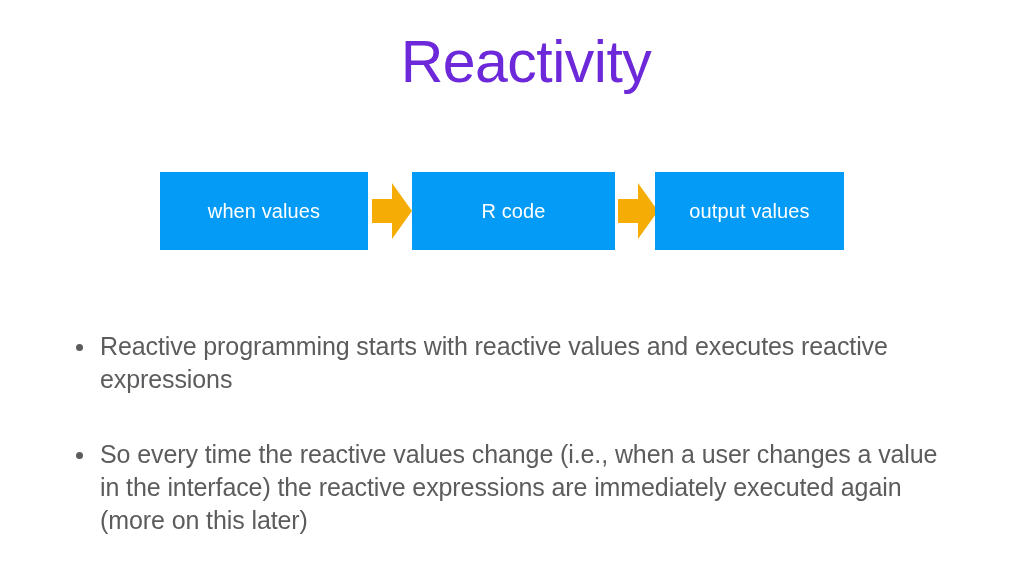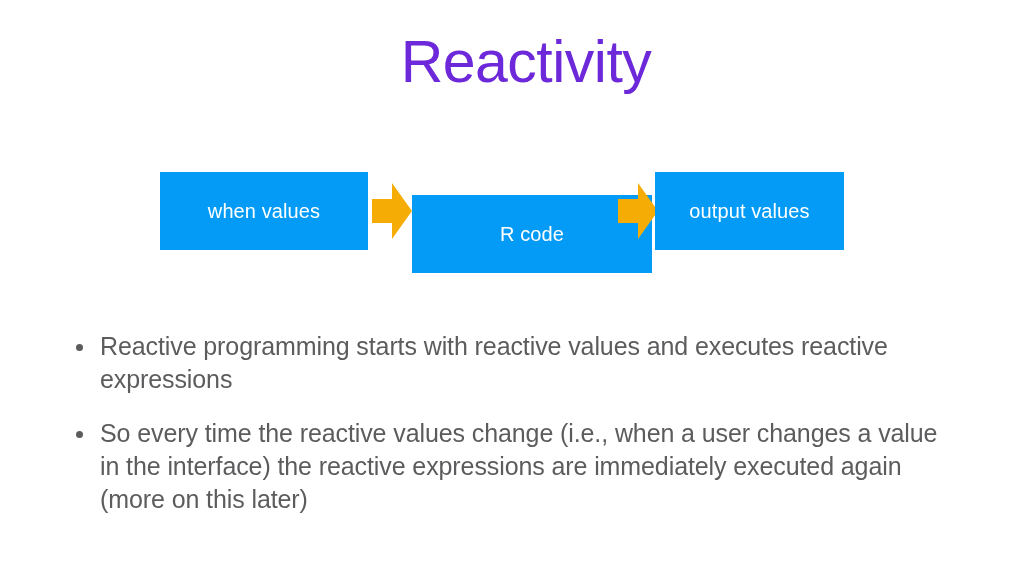--- a/index.html
+++ b/index.html
@@ -59,21 +59,21 @@
 
   .flow-box .box-label {
     color: #ffffff;
     font-size: 20px;
     line-height: 24px;
     font-weight: 400;
     letter-spacing: 0.1px;
   }
 
   #flow-box-1 { left: 0px;   width: 208px; }
-  #flow-box-2 { left: 252px; width: 240px; margin-top: 23px; }
+  #flow-box-2 { left: 252px; width: 203px; }
   #flow-box-3 { left: 495px; width: 189px; }
 
   .flow-arrow {
     position: absolute;
     top: 11px;
     width: 40px;
     height: 56px;
   }
   #flow-arrow-1 { left: 212px; }
   #flow-arrow-2 { left: 458px; }
@@ -84,21 +84,21 @@
   .bullets {
     position: absolute;
     left: 62px;
     top: 330px;
     width: 900px;
   }
 
   .bullet-item {
     position: relative;
     padding-left: 38px;
-    margin-bottom: 21px;
+    margin-bottom: 42px;
     color: #5c5c5e;
     font-size: 25px;
     line-height: 33px;
     font-weight: 400;
     letter-spacing: -0.1px;
   }
 
   .bullet-item:last-child { margin-bottom: 16px; }
 
   .bullet-marker {

